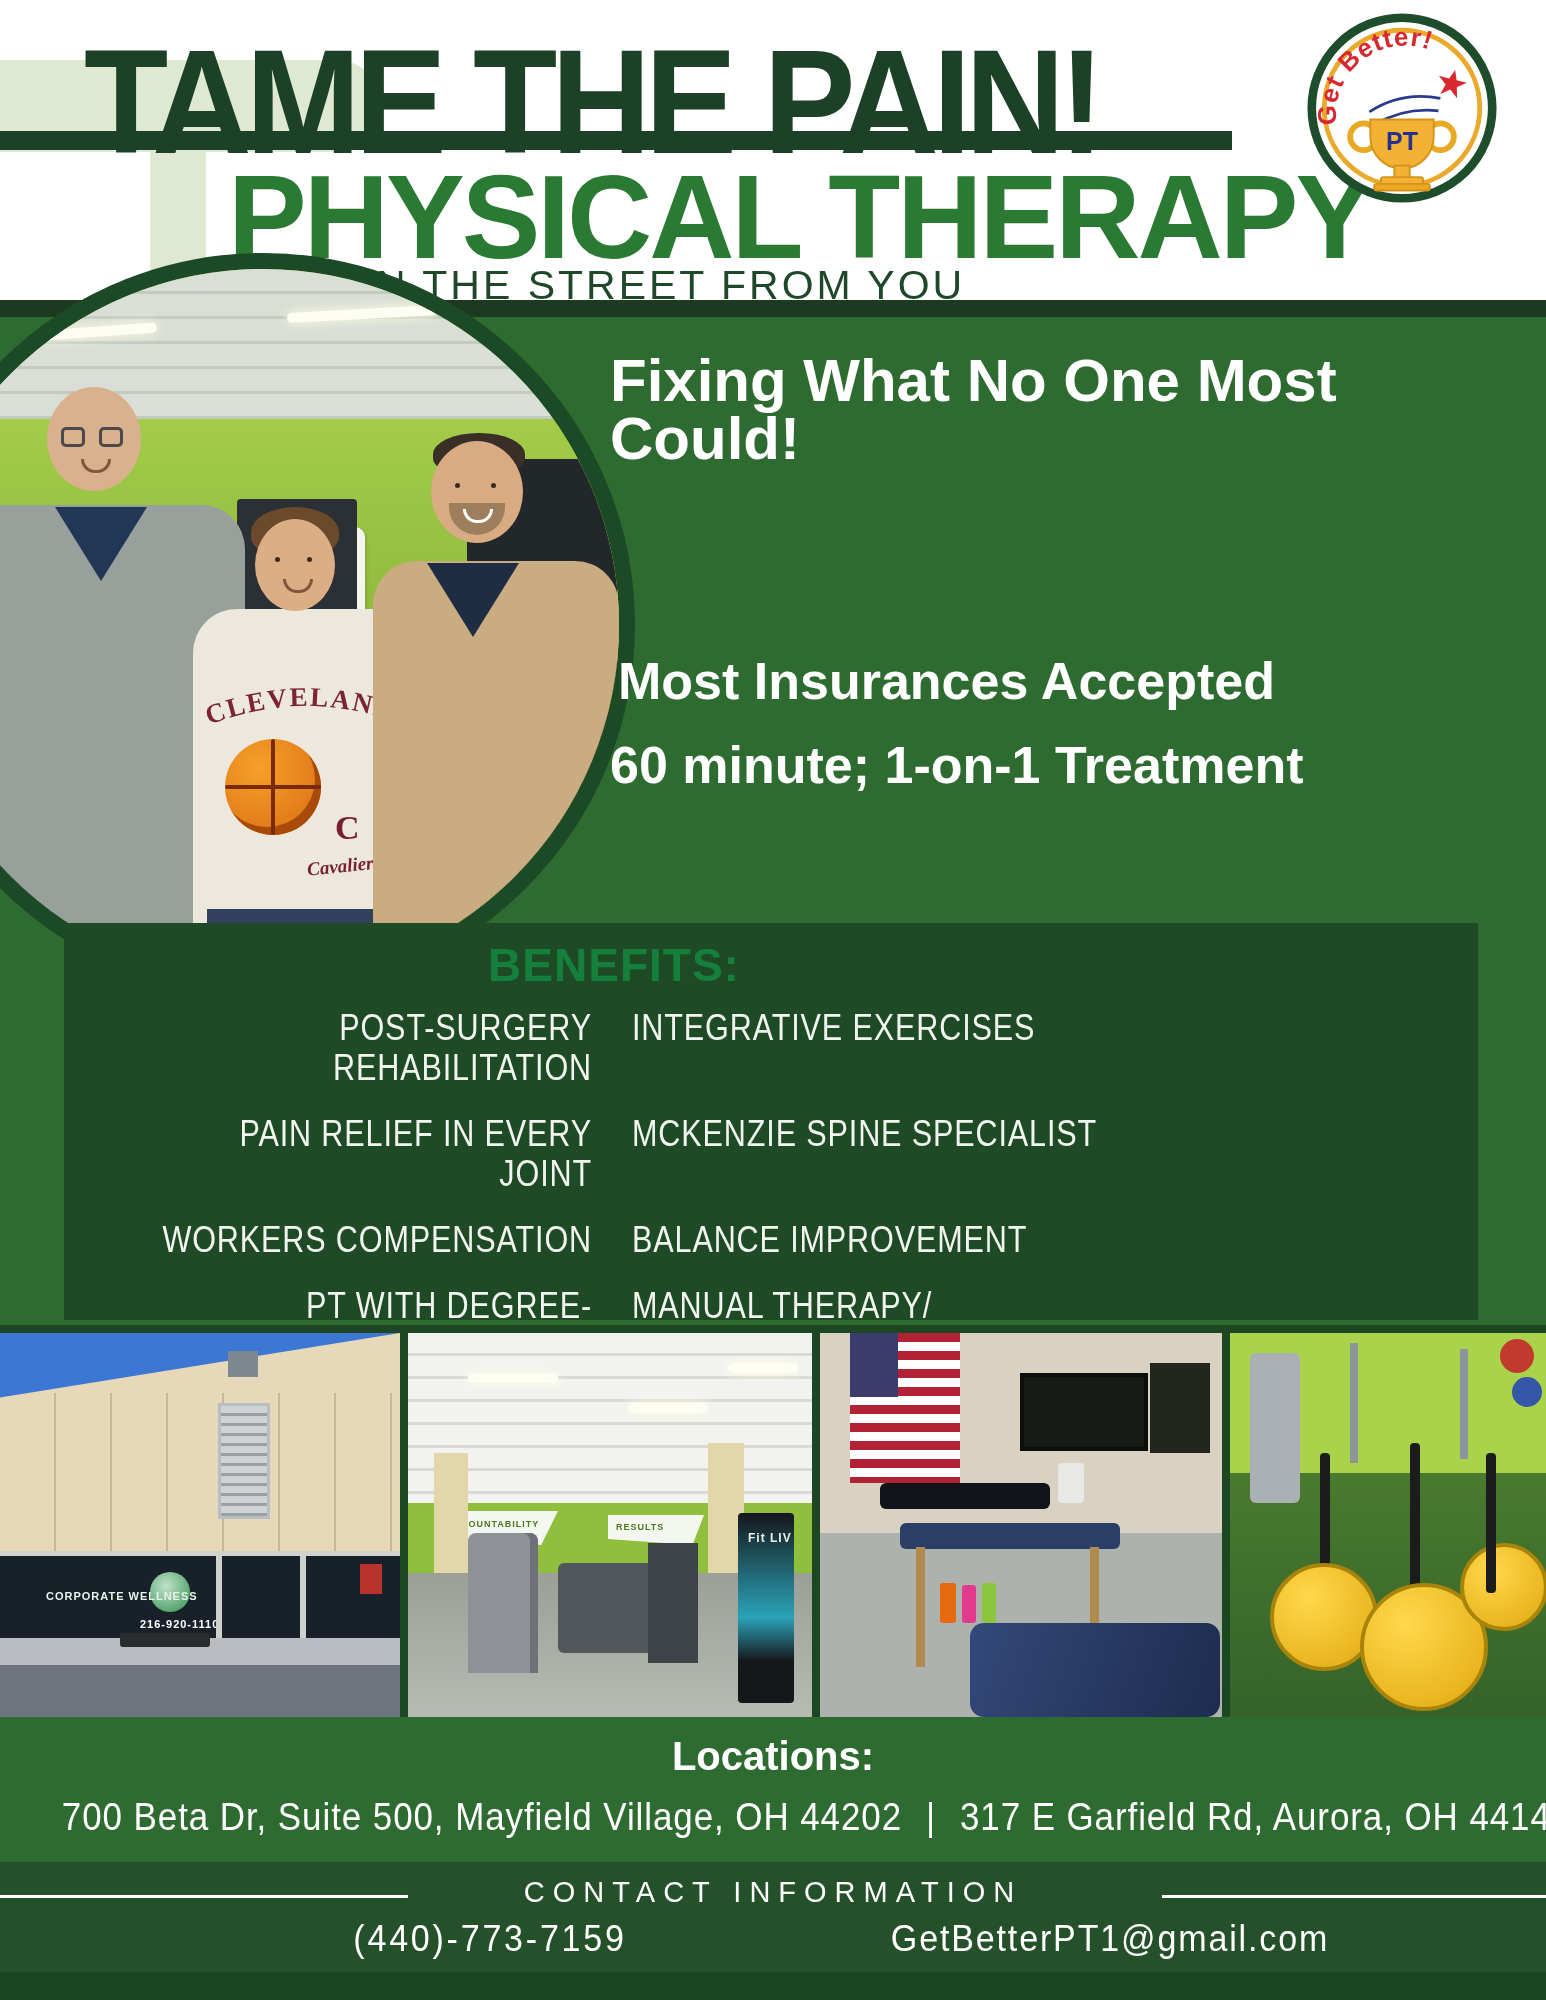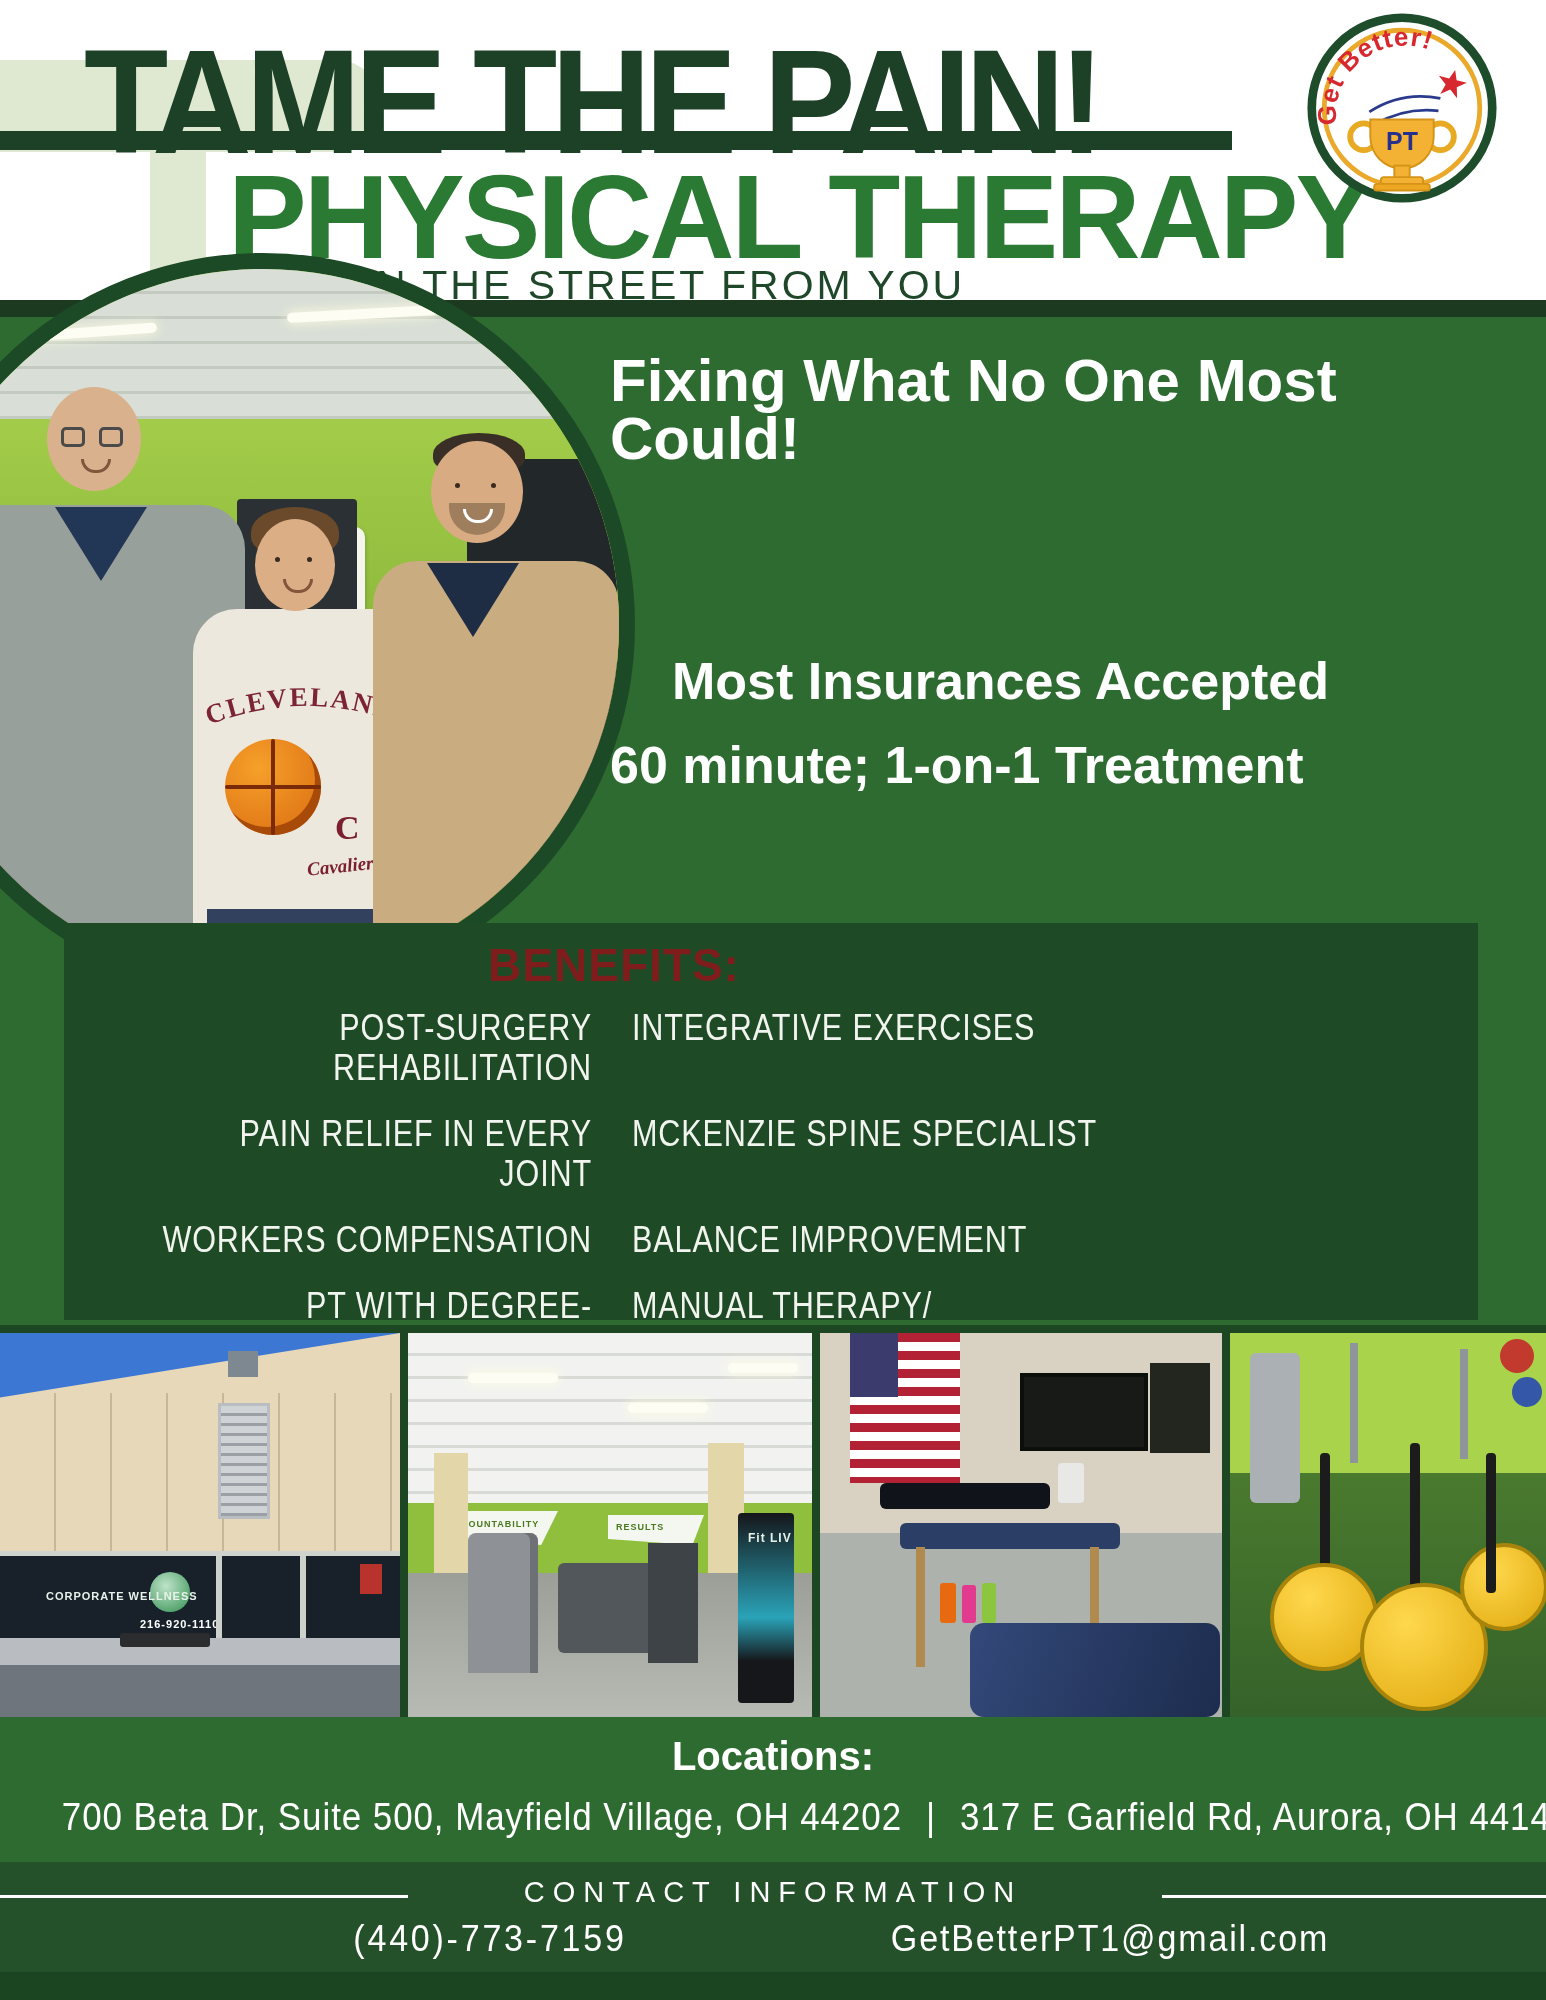--- a/index.html
+++ b/index.html
@@ -59,21 +59,21 @@
   .bball .seam2{position:absolute;left:0;top:46px;width:96px;height:4px;background:#7a2a08;border-radius:2px;}
   .cav-c{position:absolute;font-size:34px;font-weight:bold;color:#7a1f2e;font-family:"Liberation Serif",serif;}
   .cav-script{position:absolute;font-style:italic;font-weight:bold;font-size:19px;color:#7a1f2e;
               font-family:"Liberation Serif",serif;transform:rotate(-6deg);}
   
   .hero-line{color:#fff;font-weight:bold;white-space:nowrap;}
   .h1sz{font-size:60px;line-height:58px;}
   .h2sz{font-size:52px;line-height:58px;}
   
   .ben-panel{left:64px;top:923px;width:1414px;height:397px;background:#1e4b26;}
-  .ben-head{left:64px;top:938px;width:1100px;text-align:center;color:#7f1d1d;font-size:46px;
+  .ben-head{left:64px;top:938px;width:1100px;text-align:center;color:#15803d;font-size:46px;
             font-weight:bold;letter-spacing:1px;}
   .ben-grid{left:64px;top:1008px;width:1180px;}
   .ben-row{display:flex;margin-bottom:26px;}
   .ben-l{width:528px;text-align:right;transform:scaleX(.85);transform-origin:right center;}
   .ben-r{margin-left:40px;flex:1;text-align:left;transform:scaleX(.85);transform-origin:left center;}
   .ben-item{color:#f2f5ef;font-size:36px;line-height:40px;letter-spacing:1px;font-weight:normal;}
   
   .strip{left:0;top:1325px;width:1546px;height:392px;background:#1d4723;}
   .ph{position:absolute;top:1333px;height:384px;overflow:hidden;background:#777;}
   .ph1{left:0;width:400px;}  .ph2{left:408px;width:404px;}
@@ -200,21 +200,21 @@
         <div class="eye" style="left:24px;top:42px;"></div>
           <div class="eye" style="left:60px;top:42px;"></div>
         <div class="abs" style="left:18px;top:62px;width:56px;height:32px;background:rgba(90,70,50,.45);border-radius:0 0 40px 40px;"></div>
         <div class="smile" style="left:32px;top:68px;border-color:#fff;"></div>
       </div>
     </div>
   </div>
 
   <div class="abs hero-line h1sz" style="left:610px;top:352px;">Fixing What No One Most</div>
   <div class="abs hero-line h1sz" style="left:610px;top:410px;">Could!</div>
-  <div class="abs hero-line h2sz" style="left:672px;top:652px;">Most Insurances Accepted</div>
+  <div class="abs hero-line h2sz" style="left:618px;top:652px;">Most Insurances Accepted</div>
   <div class="abs hero-line h2sz" style="left:610px;top:736px;">60 minute; 1-on-1 Treatment</div>
 
   <div class="abs ben-panel"></div>
   <div class="abs ben-head">BENEFITS:</div>
   <div class="abs ben-grid">
     <div class="ben-row">
       <div class="ben-l ben-item">POST-SURGERY REHABILITATION</div>
       <div class="ben-r ben-item">INTEGRATIVE EXERCISES</div>
     </div>
     <div class="ben-row">

